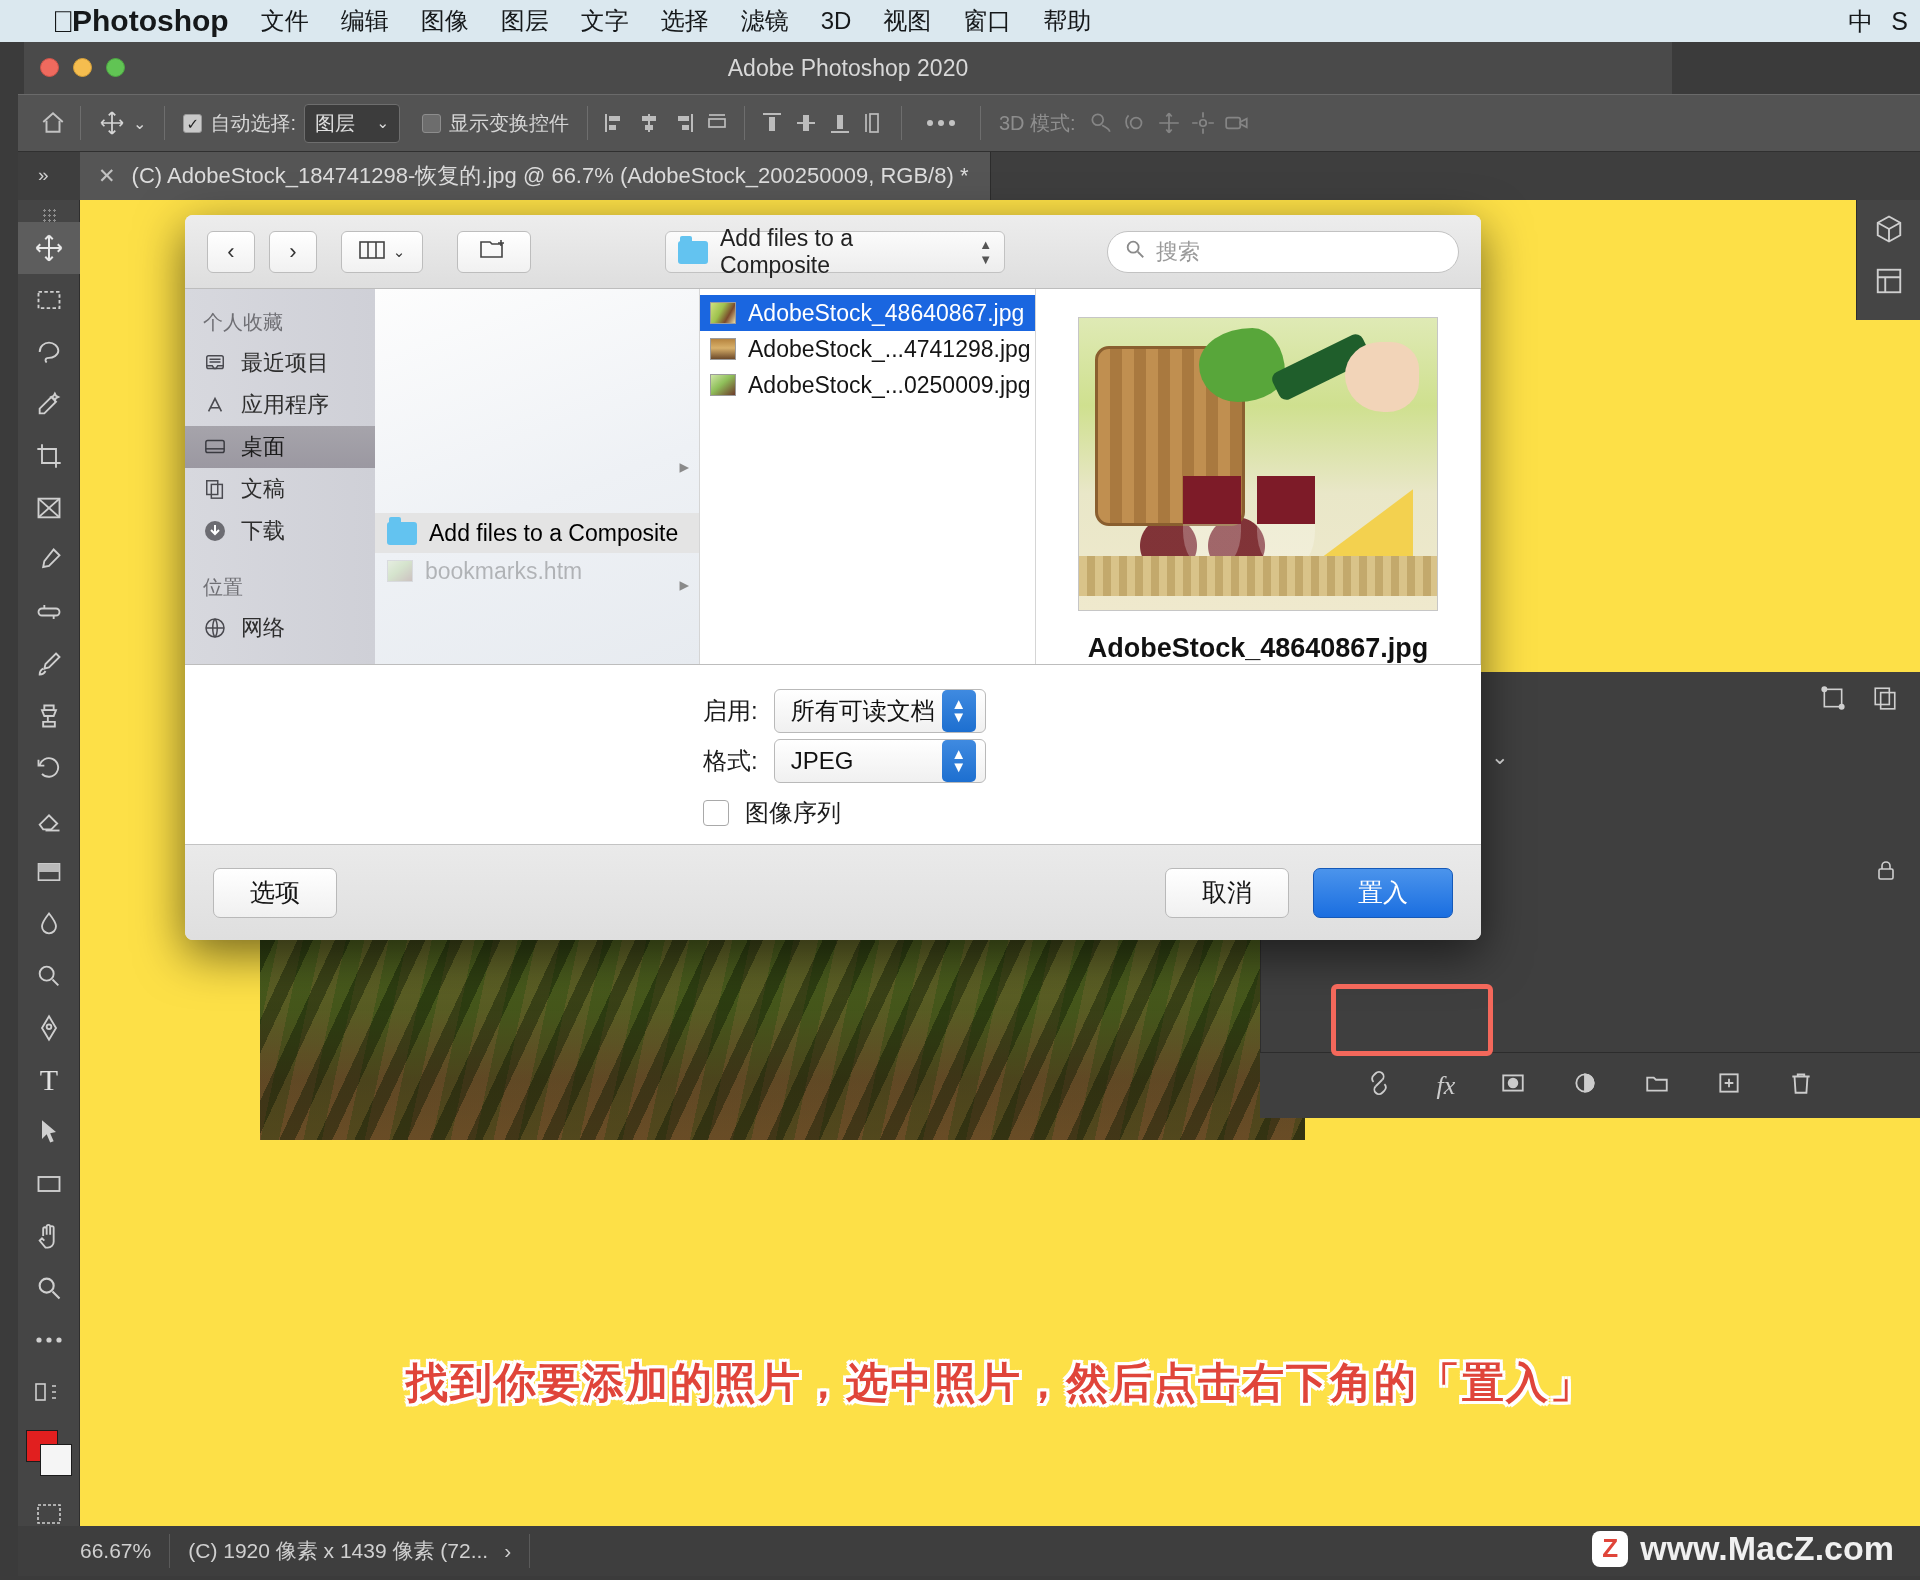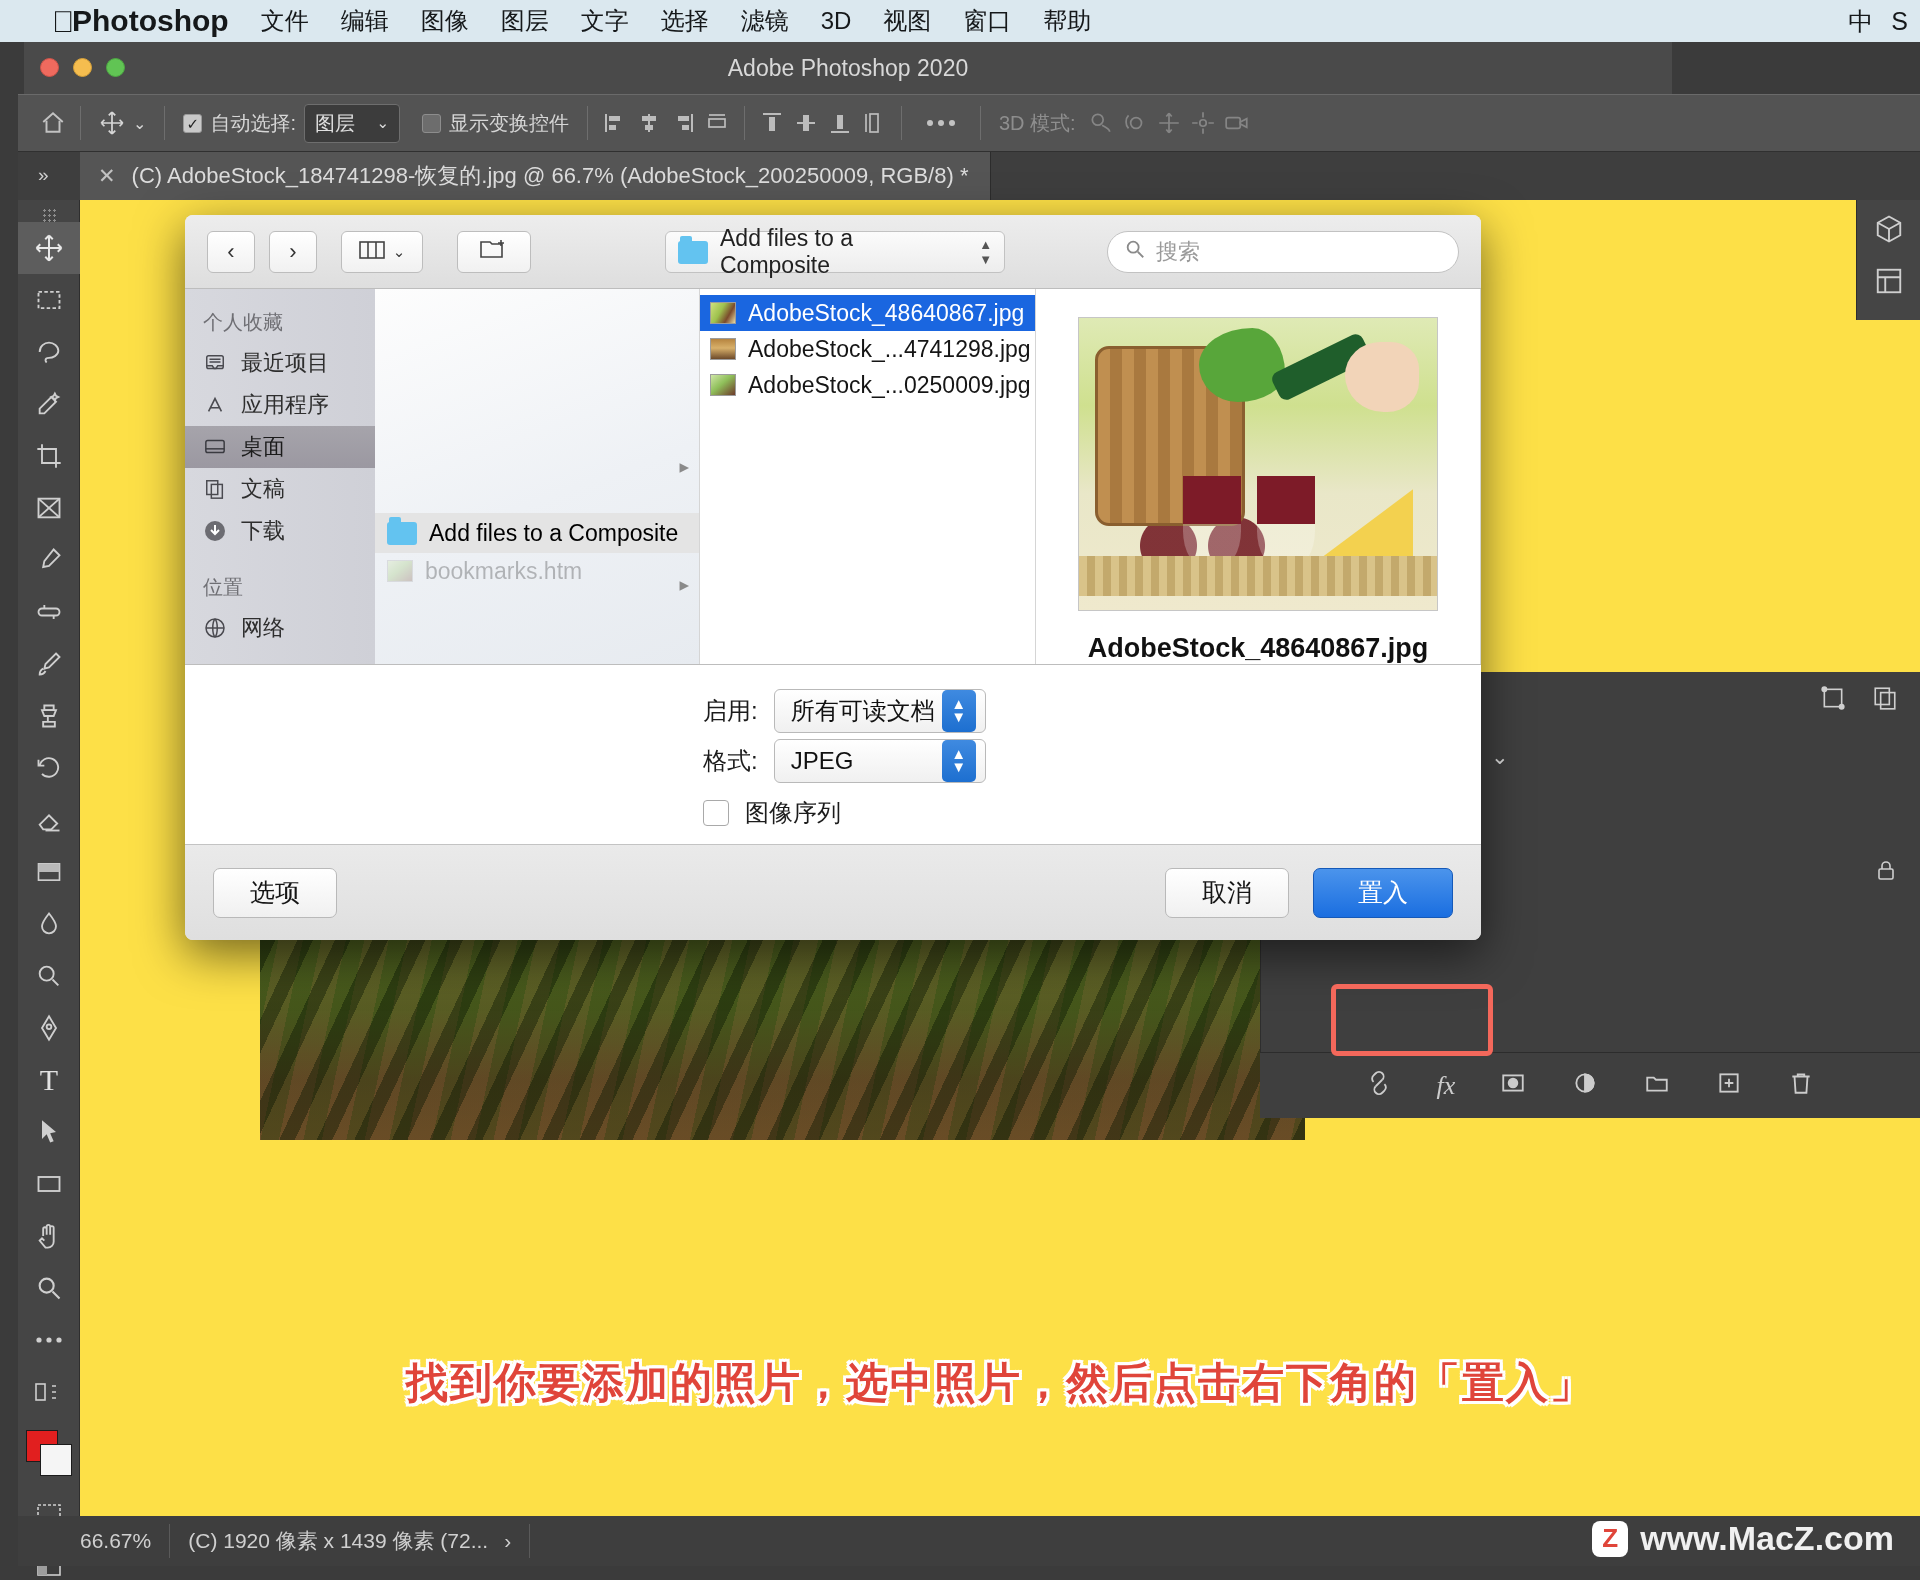--- a/index.html
+++ b/index.html
@@ -91,21 +91,21 @@
   .rp-icons { display:flex; flex-direction:column; align-items:center; gap: 18px; padding-top: 14px; }
   .rp-layers { top: 672px; right:0; width: 660px; height: 380px; background:#3f3f3f; }
   .rp-head { height: 56px; display:flex; align-items:center; gap: 26px; padding: 0 22px; color:#cfcfcf; font-size:21px;}
   .rp-row { height: 58px; display:flex; align-items:center; gap: 16px; padding: 0 22px; font-size: 21px; color:#d8d8d8; }
   .numbox { background:#2f2f2f; border:1px solid #6b6b6b; color:#e6e6e6; padding: 4px 10px; min-width: 86px; text-align:center; font-size:21px;}
   .numbox.hl { outline: 2px solid #2f7fe0; }
   .rp-bottom { position:absolute; right:0; top: 1052px; width: 660px; height: 66px; background:#3f3f3f;
                border-top:1px solid #2c2c2c; display:flex; align-items:center; justify-content:center; gap: 44px; color:#cccccc; font-size: 24px;}
 
   
-  .statusbar { position: absolute; left: 18px; bottom: 14px; width: 1902px; height: 50px; background: #3e3e3e;
+  .statusbar { position: absolute; left: 18px; bottom: 4px; width: 1902px; height: 50px; background: #3e3e3e;
                display:flex; align-items:center; gap: 0; color: #d0d0d0; font-size: 21px; }
   .sb-cell { padding: 0 18px; border-right: 1px solid #5a5a5a; height: 34px; display:flex; align-items:center; gap: 16px;}
   .watermark { position:absolute; right: 26px; bottom: 8px; display:flex; align-items:center; gap: 12px; color:#f0f0f0; font-size: 34px; font-weight: bold;}
   .wm-badge { width: 36px; height: 36px; border-radius: 8px; background:#fff; color:#e0453a; font-size:26px;
               display:flex; align-items:center; justify-content:center; font-weight:bold;}
 
   
   .dlg {
     position:absolute; left: 185px; top: 215px; width: 1296px; height: 725px;
     background: #ececec; border-radius: 8px; box-shadow: 0 14px 48px rgba(0,0,0,.55);

